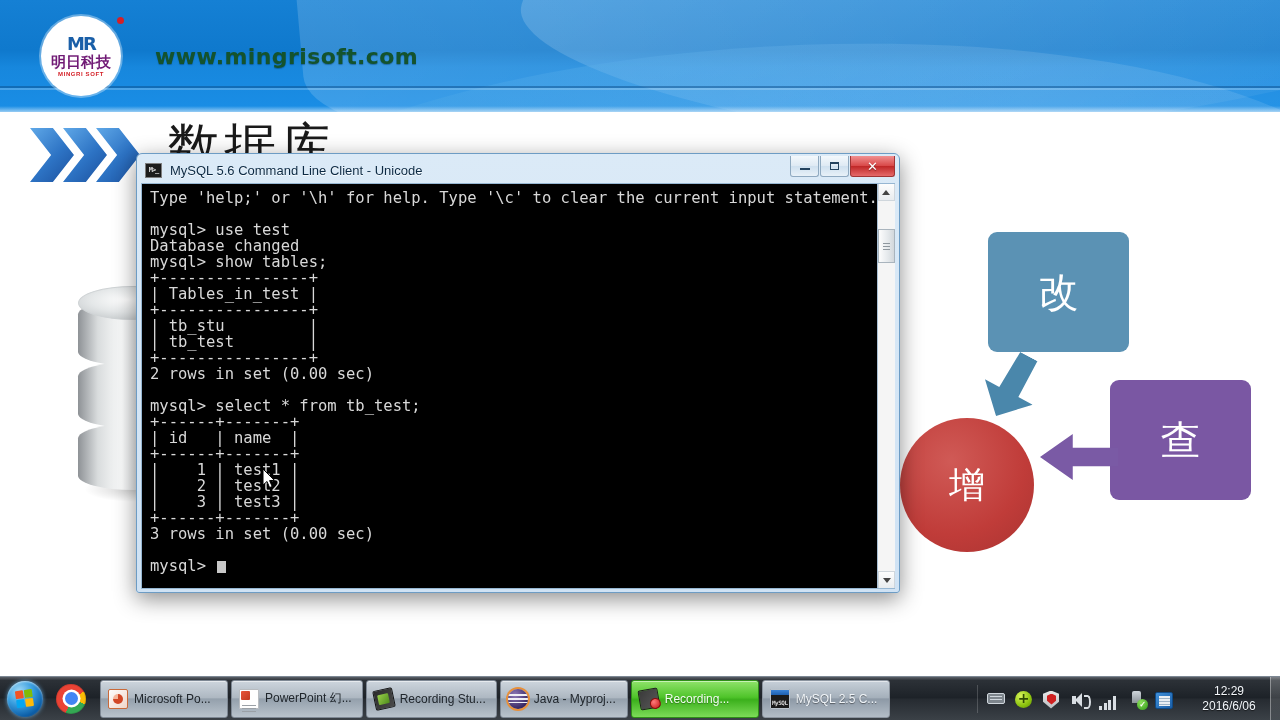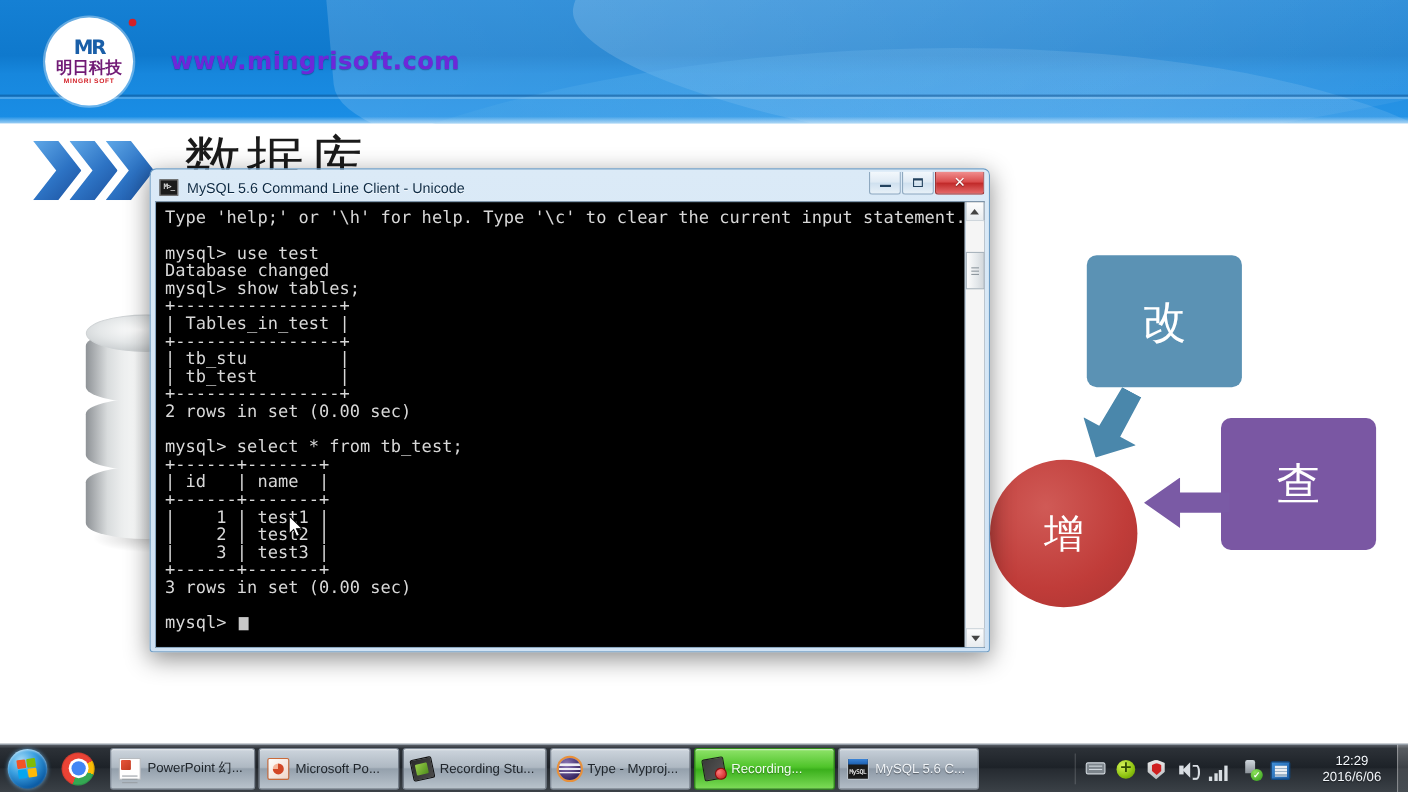--- a/index.html
+++ b/index.html
@@ -71,21 +71,21 @@
   #logo-badge .lg-cn {
     font-size: 15px; font-weight: bold; color: #701a75; line-height: 1.05;
     margin-top: 1px; letter-spacing: 0px;
   }
   #logo-badge .lg-en {
     font-size: 6px; font-weight: bold; color: #d42027; letter-spacing: .6px;
     margin-top: 2px;
   }
   #site-url {
     position: absolute; left: 155px; top: 44px;
-    font-size: 22px; font-weight: bold; color: #6d28d9; letter-spacing: .4px;
+    font-size: 22px; font-weight: bold; color: #14532d; letter-spacing: .4px;
     font-family: "DejaVu Sans", sans-serif;
     text-shadow: 0 1px 1px rgba(0,40,80,.4);
   }
 
   
   #chevrons { position: absolute; left: 30px; top: 128px; width: 120px; height: 54px; }
   #chevrons span {
     position: absolute; top: 0; width: 44px; height: 54px;
     background: linear-gradient(135deg,#5fa8e8 0%, #2d73c4 55%, #1b4f9c 100%);
     clip-path: polygon(0 0, 52% 0, 100% 50%, 52% 100%, 0 100%, 48% 50%);
@@ -558,44 +558,44 @@
           </div>
       </div>
     </div>
 
     <div id="chrome-btn">
       <div class="chrome-ico"></div>
     </div>
 
     <div id="tasks">
       <div class="task">
+        <div class="tico ico-ppt"></div>
+        <div class="label">Microsoft Po...</div>
+      </div>
+      <div class="task">
         <div class="tico ico-pptdoc"></div>
         <div class="label">PowerPoint 幻...</div>
-      </div>
-      <div class="task">
-        <div class="tico ico-ppt"></div>
-        <div class="label">Microsoft Po...</div>
       </div>
       <div class="task">
         <div class="tico ico-camtasia"></div>
         <div class="label">Recording Stu...</div>
       </div>
       <div class="task">
         <div class="tico ico-java"></div>
-        <div class="label">Type - Myproj...</div>
+        <div class="label">Java - Myproj...</div>
       </div>
       <div class="task active-rec">
         <div class="tico ico-rec"></div>
         <div class="label">Recording...</div>
       </div>
       <div class="task active-mysql">
         <div class="tico ico-mysql">
             <span class="mtxt">MySQL</span>
           </div>
-        <div class="label">MySQL 5.6 C...</div>
+        <div class="label">MySQL 2.5 C...</div>
       </div>
     </div>
 
     <div id="tray">
       <div class="divider"></div>
       <div class="tr-ico">
           <div class="tri-keyboard"></div>
         </div>
       <div class="tr-ico">
           <div class="tri-green"></div>

